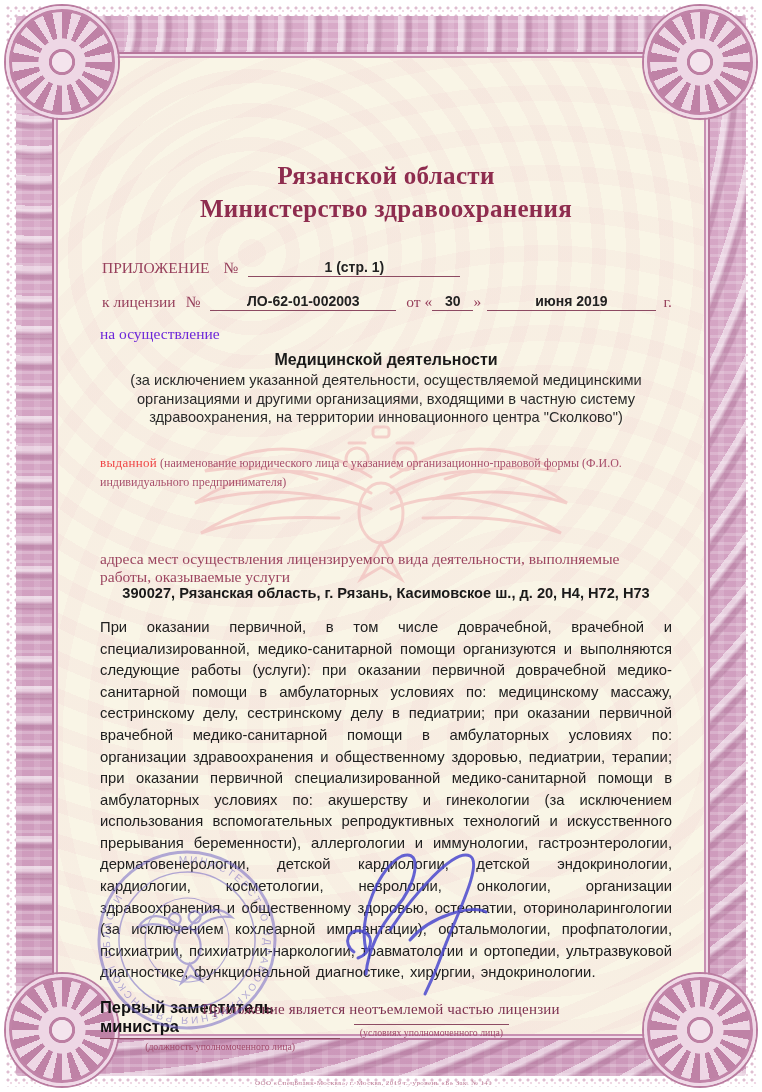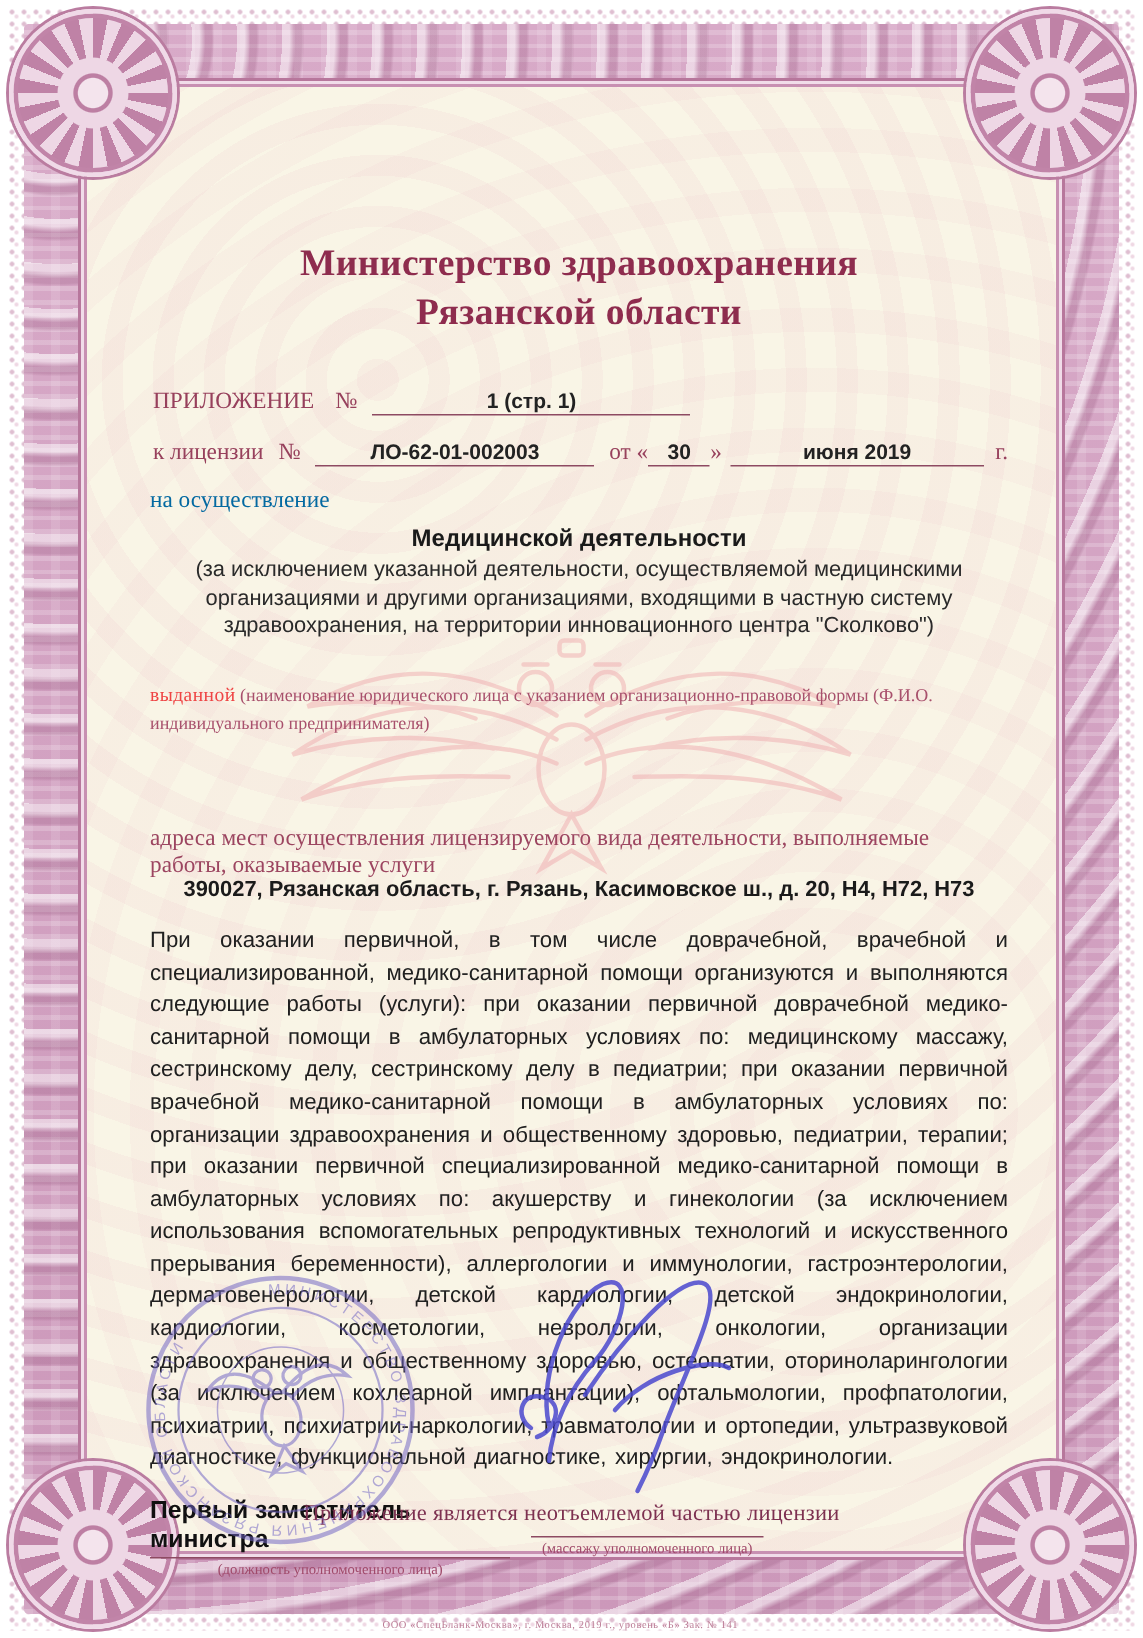--- a/index.html
+++ b/index.html
@@ -51,21 +51,21 @@
 
   .row{display:flex;align-items:flex-end;margin-left:2px;
     font-size:15.5px;color:#97405c;}
   .row .lbl{white-space:nowrap;}
   .field{border-bottom:1px solid #8d4a62;text-align:center;
     font-family:"Liberation Sans",sans-serif;font-weight:bold;font-size:14px;
     color:#222;padding:0 4px 1px 4px;box-sizing:border-box;}
   .r1{margin-top:34px;}
   .r2{margin-top:16px;}
 
-  .intro{margin-top:14px;font-size:15.5px;color:#0369a1;}
+  .intro{margin-top:14px;font-size:15.5px;color:#6d28d9;}
 
   .activity-title{margin-top:8px;text-align:center;
     font-family:"Liberation Sans",sans-serif;font-weight:bold;font-size:16px;color:#1a1a1a;}
   .activity-note{margin-top:2px;text-align:center;
     font-family:"Liberation Sans",sans-serif;font-size:14.6px;line-height:1.28;color:#2a2a2a;
     padding:0 2px;}
 
   .issued{margin-top:26px;font-size:12px;color:#a8506c;line-height:1.55;}
   .issued b{font-size:13px;font-weight:normal;color:#ef4444;letter-spacing:.3px;}
   .org{margin-top:14px;text-align:center;
@@ -130,22 +130,22 @@
 
   <div class="serial">
     <span>62</span>
     <span class="nsign">№</span>
     <span>013215</span>
   </div>
 
   <div class="content">
 
     <div class="title">
+      <div>Рязанской области</div>
       <div>Министерство здравоохранения</div>
-      <div>Рязанской области</div>
     </div>
 
     <div class="row r1">
       <span class="lbl">ПРИЛОЖЕНИЕ</span>
       <span class="lbl" style="margin-left:14px;">№</span>
       <div class="field" style="width:212px;margin-left:10px;">1 (стр. 1)</div>
     </div>
 
     <div class="row r2">
       <span class="lbl">к лицензии</span>
@@ -175,21 +175,21 @@
 
     <div class="sig-row">
       <div class="sig-col c1">
         <div class="sig-name">Первый заместитель министра</div>
         <div class="sig-line"></div>
         <div class="sig-cap">(должность уполномоченного лица)</div>
       </div>
       <div class="sig-col c2">
         <div class="sig-name"></div>
         <div class="sig-line"></div>
-        <div class="sig-cap">(массажу уполномоченного лица)</div>
+        <div class="sig-cap">(условиях уполномоченного лица)</div>
       </div>
     </div>
 
   </div>
 
   <svg class="stamp" viewBox="0 0 206 188">
     <defs>
       <path id="ringPath" d="M103,17 a77,77 0 1,1 -0.1,0 z"></path>
     </defs>
     <g stroke="#6f63c4" fill="none">

